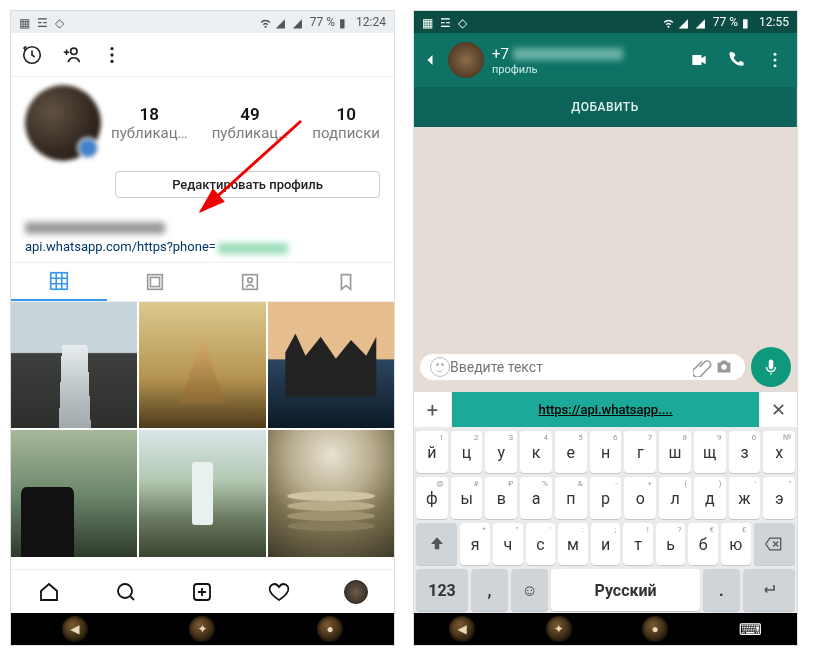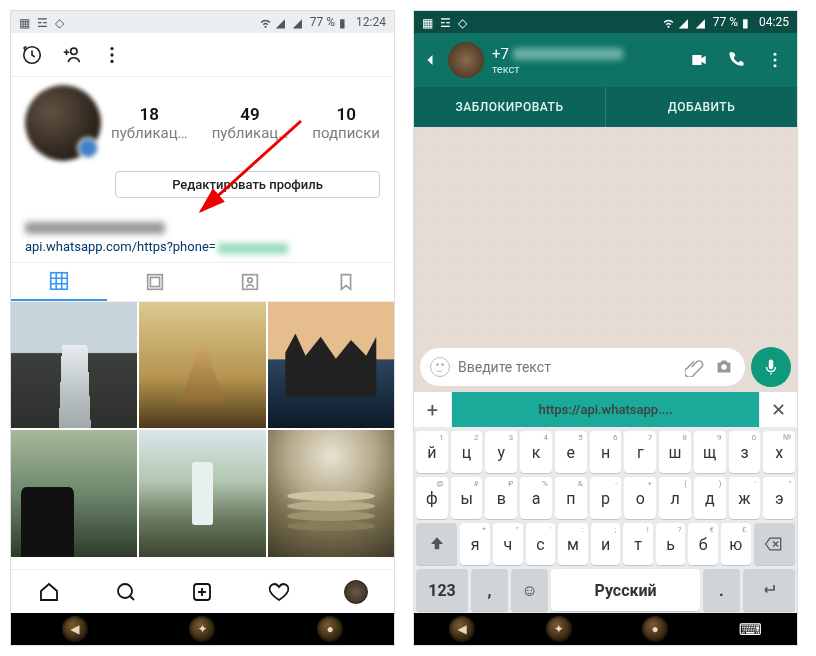--- a/index.html
+++ b/index.html
@@ -63,31 +63,31 @@
   .wa-name { font-size:15px; display:flex; align-items:center; gap:4px;}
   .wa-name .blur { filter:blur(3px); color:#cfeee9; background:#6bb3a8; height:12px; width:110px; display:inline-block; border-radius:2px;}
   .wa-status { font-size:11px; color:#cfeee9;}
   .wa-actions { display:flex; gap:18px; padding-right:6px;}
   .wa-actions svg { width:20px; height:20px; fill:#fff;}
   .wa-subbar { height:40px; background:#0c6359; display:flex; color:#e3f3f0; font-size:12px; font-weight:500;}
   .wa-subbar div { flex:1; display:flex; align-items:center; justify-content:center; letter-spacing:0.5px;}
   .wa-subbar div:first-child { border-right:1px solid rgba(255,255,255,0.15);}
   .wa-chat-bg { flex:1; background:#e5ddd5; background-image: radial-gradient(rgba(0,0,0,0.03) 1px, transparent 1px); background-size:14px 14px;}
   .wa-inputbar { height:48px; background:#e5ddd5; display:flex; align-items:center; padding:0 6px; gap:6px;}
-  .wa-textfield { flex:1; height:38px; background:#fff; border-radius:20px; display:flex; align-items:center; padding:0 10px; gap:8px; color:#999;}
+  .wa-textfield { flex:1; height:26px; background:#fff; border-radius:20px; display:flex; align-items:center; padding:0 10px; color:#999;}
   .wa-textfield .smiley { width:20px; height:20px; border:1.5px solid #bbb; border-radius:50%; position:relative;}
   .wa-textfield .smiley::before{content:"";position:absolute;left:5px;top:5px;width:3px;height:3px;border-radius:50%;background:#bbb;box-shadow:5px 0 #bbb;}
   .wa-textfield .smiley::after{content:"";position:absolute;left:4px;bottom:4px;width:9px;height:4px;border-bottom:1.5px solid #bbb;border-radius:0 0 8px 8px;}
   .wa-textfield input { border:none; flex:1; font-size:14px; outline:none; color:#555;}
   .wa-textfield .clip, .wa-textfield .cam { color:#999;}
   .wa-mic { width:40px; height:40px; background:#0e997c; border-radius:50%; display:flex;align-items:center;justify-content:center; color:#fff;}
 
   .kbd-suggest { height:36px; background:#fff; display:flex; align-items:stretch; border-top:1px solid #ddd; }
   .kbd-suggest .plus { width:38px; display:flex;align-items:center;justify-content:center;font-size:20px;color:#555;border-right:1px solid #eee;}
-  .kbd-suggest .sugg { flex:1; background:#1ba99a; color:#404040; display:flex;align-items:center;justify-content:center;font-size:13px; font-weight:500;}
+  .kbd-suggest .sugg { flex:1; background:#1ba99a; color:#000000; display:flex;align-items:center;justify-content:center;font-size:13px; font-weight:500;text-decoration:underline;}
   .kbd-suggest .close { width:38px; display:flex;align-items:center;justify-content:center;font-size:18px;color:#555;border-left:1px solid #eee;}
   .keyboard { background:#e8eaeb; padding:4px 2px 2px; }
   .krow { display:flex; gap:3px; margin-bottom:4px; }
   .krow:last-child { margin-bottom:0;font-weight:bold;}
   .key { flex:1; height:42px; background:#fff; border-radius:4px; display:flex; flex-direction:column; align-items:center; justify-content:center; font-size:16px; color:#333; position:relative; box-shadow:0 1px 0 rgba(0,0,0,0.15);}
   .key .sup { position:absolute; top:2px; right:4px; font-size:8px; color:#999;}
   .key.gray { background:#cfd4d8;}
   .key.wide { flex:1.4;}
   .key.space { flex:4;}
   .key.bksp svg { width:20px;height:20px;}
@@ -242,53 +242,52 @@
     <div class="sb-right">
       <span class="sb-icon">
         <svg viewBox="0 0 24 24" fill="currentColor">
             <path d="M12 18a2 2 0 100 4 2 2 0 000-4zm-5-3a7 7 0 0110 0l-2 2a4 4 0 00-6 0zm-4-4a12 12 0 0118 0l-2 2a9 9 0 00-14 0z"></path>
           </svg>
       </span>
       <span class="sb-icon">◢</span>
       <span class="sb-icon">◢</span>
       <span>77 %</span>
       <span class="sb-icon">▮</span>
-      <span>04:25</span>
+      <span>12:55</span>
     </div>
   </div>
 
   <div class="wa-header">
     <svg class="wa-back" viewBox="0 0 24 24" fill="#fff">
         <path d="M15 6l-6 6 6 6z"></path>
       </svg>
     <div class="wa-avatar"></div>
     <div class="wa-name-block">
       <div class="wa-name">
           <span>+7</span>
           <span class="blur"></span>
         </div>
-      <div class="wa-status">текст</div>
+      <div class="wa-status">профиль</div>
     </div>
     <div class="wa-actions">
       <svg viewBox="0 0 24 24">
           <path d="M4 6h11v12H4z M15 10l5-3v10l-5-3z"></path>
         </svg>
       <svg viewBox="0 0 24 24">
           <path d="M6 3c1 0 2 0 3 1l1 3-2 2c1 3 3 5 6 6l2-2 3 1c1 1 1 2 1 3 0 1-1 2-2 2-8 0-15-7-15-15 0-1 1-2 2-2z"></path>
         </svg>
       <svg viewBox="0 0 24 24">
           <circle cx="12" cy="5" r="1.8"></circle>
           <circle cx="12" cy="12" r="1.8"></circle>
           <circle cx="12" cy="19" r="1.8"></circle>
         </svg>
     </div>
   </div>
 
   <div class="wa-subbar">
-    <div>ЗАБЛОКИРОВАТЬ</div>
     <div>ДОБАВИТЬ</div>
   </div>
 
   <div class="wa-chat-bg"></div>
 
   <div class="wa-inputbar">
     <div class="wa-textfield">
       <span class="smiley"></span>
       <input placeholder="Введите текст" style="">
       <svg class="clip" width="20" height="20" viewBox="0 0 24 24" fill="none" stroke="#999" stroke-width="1.8">

